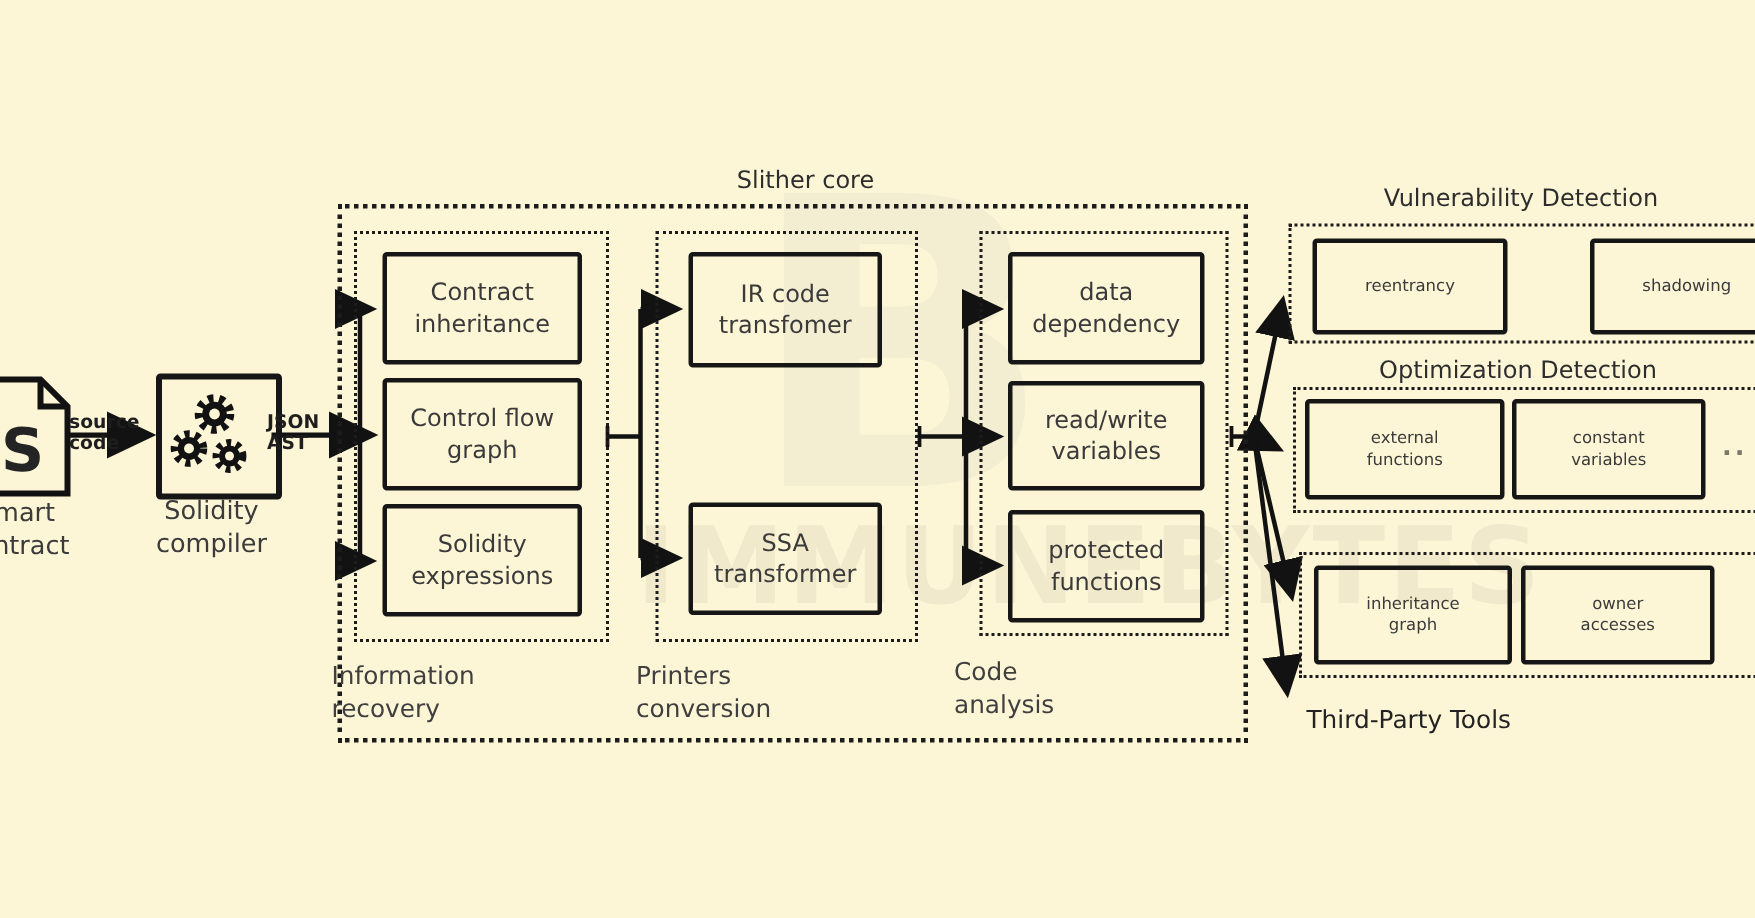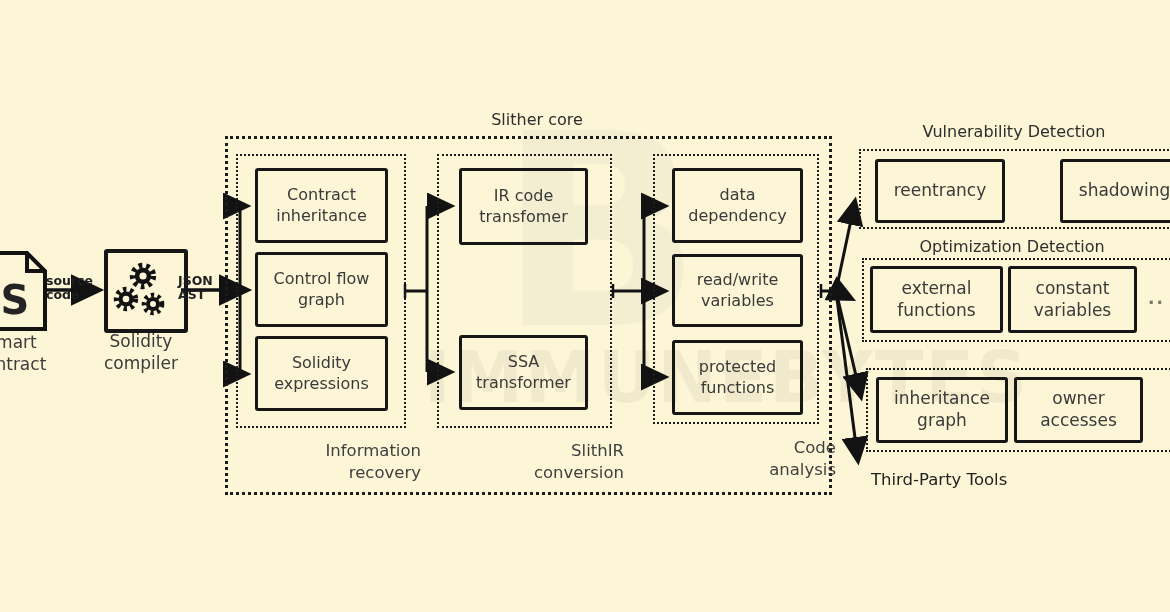--- a/index.html
+++ b/index.html
@@ -11,28 +11,28 @@
            font-weight:bold;color:#f3edd2;z-index:1;user-select:none;}
   .wm-text{position:absolute;left:424px;top:336px;font-size:71px;font-weight:bold;
            letter-spacing:2px;color:#f1e9cb;z-index:1;user-select:none;}
 
   svg.overlay{position:absolute;left:0;top:0;z-index:2;}
 
   
   .box{position:absolute;z-index:3;border:3px solid #161616;border-radius:3px;
        display:flex;flex-direction:column;align-items:center;justify-content:center;
        text-align:center;font-size:16px;color:#3a3a3a;line-height:1.28;background:transparent;}
-  .box.small{font-size:17px;border-width:3px;}
+  .box.small{font-size:11px;border-width:3px;}
   .l{display:block;}
 
   
   .dashed{position:absolute;z-index:2;border:3px dotted #1c1c1c;}
   .dashed.inner{border-width:2.5px;}
 
-  .grouplabel{position:absolute;z-index:3;text-align:right;font-size:16.5px;color:#3f3f3f;line-height:1.32;}
+  .grouplabel{position:absolute;z-index:3;text-align:left;font-size:16.5px;color:#3f3f3f;line-height:1.32;}
   .title{position:absolute;z-index:3;text-align:center;font-size:16px;color:#2d2d2d;}
   .edge-label{position:absolute;z-index:4;font-size:12.5px;font-weight:600;color:#1e1e1e;
               text-align:left;line-height:1.12;}
   .node-label{position:absolute;z-index:3;text-align:center;font-size:17px;color:#3b3b3b;line-height:1.3;}
   .more-dots{position:absolute;z-index:3;font-size:17px;font-weight:bold;color:#7a7a6a;letter-spacing:2px;}
   .tpt{position:absolute;z-index:3;font-size:16.5px;color:#222;}
 </style>
 </head>
 <body>
 
@@ -144,21 +144,21 @@
   <div class="dashed inner" style="left:437px;top:154px;width:171px;height:270px;"></div>
   <div class="box" style="left:459px;top:168px;width:123px;height:71px;">
     <span class="l">IR code</span>
     <span class="l">transfomer</span>
   </div>
   <div class="box" style="left:459px;top:335px;width:123px;height:69px;">
     <span class="l">SSA</span>
     <span class="l">transformer</span>
   </div>
   <div class="grouplabel" style="left:424px;top:440px;width:200px;">
-    <span class="l">SlithIR</span>
+    <span class="l">Printers</span>
     <span class="l">conversion</span>
   </div>
 
   <div class="dashed inner" style="left:653px;top:154px;width:162px;height:266px;"></div>
   <div class="box" style="left:672px;top:168px;width:125px;height:69px;">
     <span class="l">data</span>
     <span class="l">dependency</span>
   </div>
   <div class="box" style="left:672px;top:254px;width:125px;height:67px;">
     <span class="l">read/write</span>

